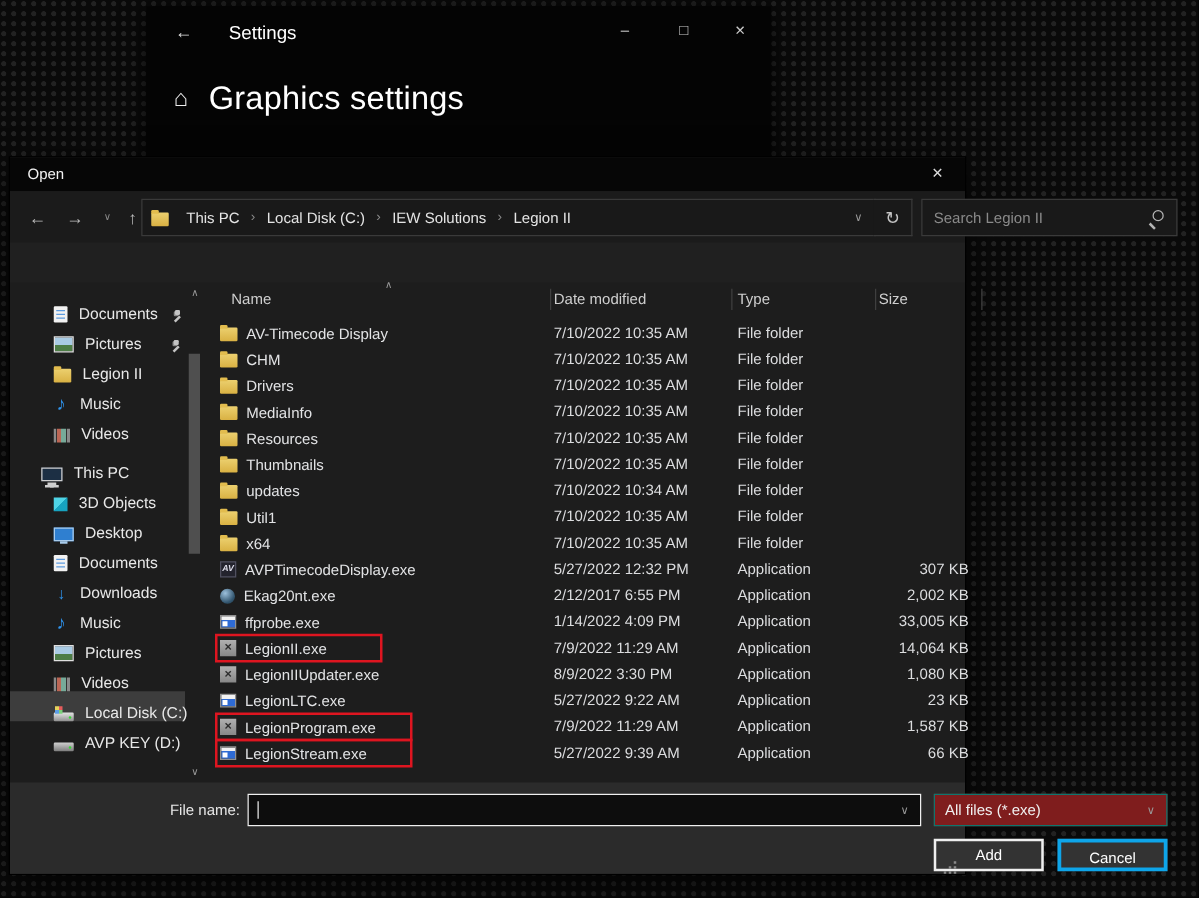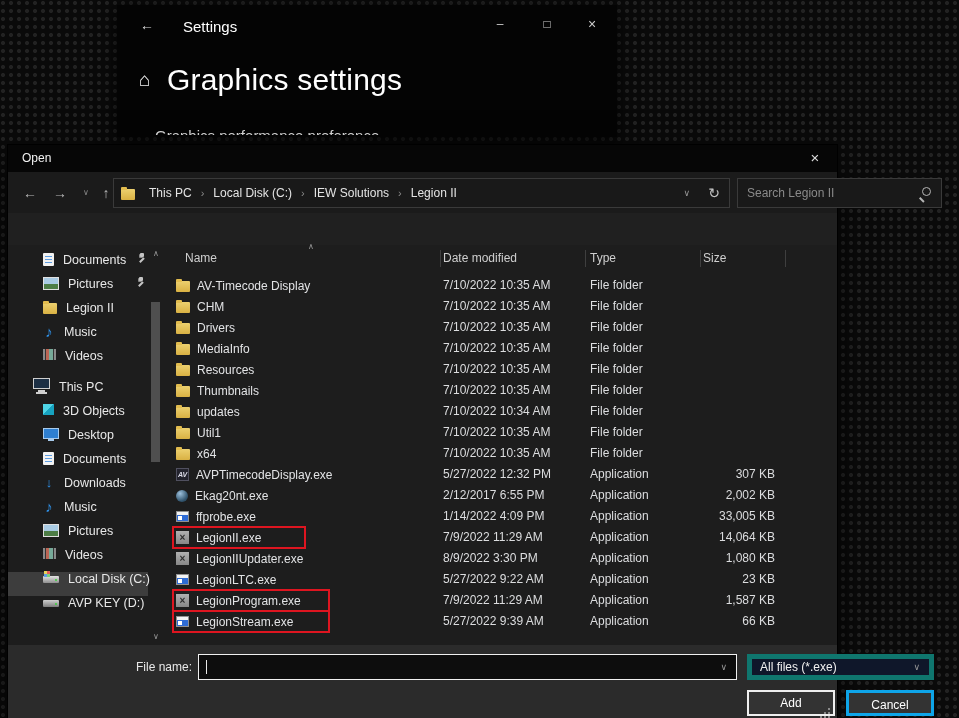--- a/index.html
+++ b/index.html
@@ -11,25 +11,25 @@
     font-family:"Liberation Sans",sans-serif;
     color:#e8e8e8;font-size:12px;
     -webkit-font-smoothing:antialiased;
   }
   
   .settings{position:absolute;left:117px;top:5px;width:500px;height:132px;background:#040404;z-index:1;box-shadow:0 4px 18px rgba(0,0,0,.8);}
   .s-back{position:absolute;left:16px;top:8px;width:28px;height:24px;text-align:center;line-height:24px;color:#ddd;font-size:14px;}
   .s-title{position:absolute;left:66px;top:13px;font-size:15px;color:#fff;}
   .s-ctrl{position:absolute;top:6px;width:34px;height:26px;text-align:center;line-height:26px;color:#ccc;font-size:12px;}
   .s-min{left:366px}.s-max{left:413px}.s-close{left:458px;font-size:14px}
-  .s-heading{position:absolute;left:50px;top:58px;font-size:30px;font-weight:300;color:#fff;letter-spacing:.2px;}
+  .s-heading{position:absolute;left:50px;top:58px;font-size:26px;font-weight:300;color:#fff;letter-spacing:.2px;}
   .s-home{position:absolute;left:22px;top:64px;font-size:19px;color:#eee;}
   .s-clip{position:absolute;left:38px;top:122px;height:8px;overflow:hidden;font-size:15px;line-height:17px;color:#ddd;width:420px;}
   
-  .dialog{position:absolute;left:8px;top:145px;width:829px;height:573px;background:#202020;z-index:2;box-shadow:0 0 0 1px #000,0 10px 30px rgba(0,0,0,.75);}
+  .dialog{position:absolute;left:8px;top:126px;width:764px;height:573px;background:#202020;z-index:2;box-shadow:0 0 0 1px #000,0 10px 30px rgba(0,0,0,.75);}
   .dlg-titlebar{position:absolute;left:0;top:0;right:0;height:27px;background:#060606;}
   .dlg-title{position:absolute;left:14px;top:0;line-height:27px;color:#f2f2f2;}
   .dlg-close{position:absolute;right:6px;top:0;width:32px;height:27px;text-align:center;line-height:26px;color:#ddd;font-size:15px;}
   
   .navrow{position:absolute;left:0;top:27px;right:0;height:41px;background:#1b1b1b;}
   .navbtn{position:absolute;top:9px;width:24px;height:24px;text-align:center;line-height:24px;color:#b9b9b9;font-size:14px;}
   .nb-back{left:10px}.nb-fwd{left:40px}.nb-hist{left:66px;font-size:8px;color:#8a8a8a}.nb-up{left:86px}
   .crumbbox{position:absolute;left:105px;top:6px;width:586px;height:28px;border:1px solid #3a3a3a;background:#191919;display:flex;align-items:center;}
   .crumb-folder{margin:0 5px 0 7px;}
   .crumb{padding:0 9px;color:#e4e4e4;line-height:28px;}
@@ -51,21 +51,21 @@
   .tb-views::before{content:"";position:absolute;left:0;top:1px;width:4px;height:4px;background:#7fa6cf;box-shadow:0 5px 0 #c77,0 10px 0 #7c7;}
   .tb-views::after{content:"";position:absolute;left:7px;top:2px;width:9px;height:1.5px;background:#9a9a9a;box-shadow:0 5px 0 #9a9a9a,0 10px 0 #9a9a9a;}
   .tb-views-dd{position:absolute;left:856px;top:10px;font-size:8px;color:#bbb;}
   .ico-pane{position:absolute;left:884px;top:9px;width:19px;height:13px;border:1px solid #8fa6bd;background:linear-gradient(90deg,#cdd6de 28%,#f4f8fb 28% 52%,#6fa8e6 52%);}
   .help-btn{position:absolute;left:919px;top:7px;width:17px;height:17px;border-radius:50%;background:#2f7fe0;color:#fff;font-weight:bold;font-size:11px;text-align:center;line-height:17px;}
   
   .content{position:absolute;left:0;top:100px;right:0;bottom:73px;background:#1d1d1d;}
   
   .sidebar{position:absolute;left:0;top:0;width:162px;height:100%;}
   .side-list{position:absolute;left:0;top:8px;right:0;}
-  .side-item{height:24px;display:flex;align-items:flex-start;gap:9px;padding-left:35px;width:140px;box-sizing:border-box;color:#e8e8e8;font-size:12.5px;}
+  .side-item{height:24px;display:flex;align-items:flex-end;gap:9px;padding-left:35px;width:140px;box-sizing:border-box;color:#e8e8e8;font-size:12.5px;}
   .side-item.root{padding-left:25px;margin-top:7px;}
   .side-item.selected{background:#3d3d3d;}
   .side-label{white-space:nowrap;}
   .ico-pin{position:relative;width:10px;height:10px;margin-left:auto;margin-right:4px;flex:none;}
   .ico-pin::before{content:"";position:absolute;top:0;right:1px;width:4px;height:4px;background:#c4c4c4;border-radius:1px;box-shadow:-1px 1px 0 #8a8a8a;}
   .ico-pin::after{content:"";position:absolute;top:4px;right:3px;width:1.5px;height:6px;background:#c4c4c4;transform:rotate(45deg);}
   .sb-track{position:absolute;right:8px;top:2px;bottom:2px;width:12px;}
   .sb-up,.sb-down{position:absolute;left:0;width:12px;text-align:center;font-size:8px;color:#9a9a9a;}
   .sb-up{top:2px}.sb-down{bottom:2px}
   .sb-thumb{position:absolute;left:1px;top:55px;width:9px;height:160px;background:#4f4f4f;}
@@ -84,21 +84,21 @@
   .cell-type{position:absolute;left:420px;top:0;line-height:21px;color:#dcdddf;}
   .cell-size{position:absolute;left:518px;top:0;width:87px;text-align:right;line-height:21px;color:#dcdddf;}
   .redbox{position:absolute;left:2px;height:23px;border:2px solid #de1520;box-sizing:border-box;pointer-events:none;z-index:5;}
   
   .footer{position:absolute;left:0;right:0;bottom:0;height:73px;background:#2b2b2b;}
   .fn-label{position:absolute;left:60px;top:15px;width:124px;text-align:right;color:#e8e8e8;}
   .fn-wrap{position:absolute;left:190px;top:9px;width:539px;height:26px;box-sizing:border-box;border:1px solid #f0f0f0;background:#0d0d0d;display:flex;align-items:center;}
   .fn-wrap input{flex:1;background:transparent;border:none;outline:none;color:#fff;font:12px "Liberation Sans",sans-serif;padding-left:7px;}
   .fn-caret{position:absolute;left:7px;top:5px;width:1px;height:14px;background:#e8e8e8;}
   .fn-dd{padding:0 9px;color:#9a9a9a;font-size:9px;}
-  .filter{position:absolute;left:739px;top:9px;width:187px;height:26px;box-sizing:border-box;border:5px solid #0f766e;background:#0f172a;display:flex;align-items:center;color:#f0f0f0;}
+  .filter{position:absolute;left:739px;top:9px;width:187px;height:26px;box-sizing:border-box;border:1px solid #0f766e;background:#7f1d1d;display:flex;align-items:center;color:#f0f0f0;}
   .filter .val{flex:1;padding-left:8px;}
   .btn{position:absolute;top:45px;width:88px;height:26px;box-sizing:border-box;background:#333;color:#fff;text-align:center;line-height:23px;}
   .btn-add{left:739px;border:2px solid #efefef;}
   .btn-cancel{left:838px;border:3px solid #0ea5e9;line-height:24px;}
   .grip{position:absolute;right:7px;bottom:8px;width:2px;height:2px;background:#8a8a8a;box-shadow:-4px 4px 0 #8a8a8a,0 4px 0 #8a8a8a,-8px 8px 0 #8a8a8a,-4px 8px 0 #8a8a8a,0 8px 0 #8a8a8a;}
   
   .ico{position:relative;display:inline-block;flex:none;}
   .ico-folder{width:14px;height:11px;background:linear-gradient(#ecd06f,#d9b143);border-radius:1px;margin-top:2px;}
   .ico-folder::before{content:"";position:absolute;top:-2px;left:0;width:6px;height:3px;background:#e2bc4e;border-radius:1px 1px 0 0;}
   .ico-document{width:11px;height:13px;background:#f2f2f2;border-radius:1px;}

